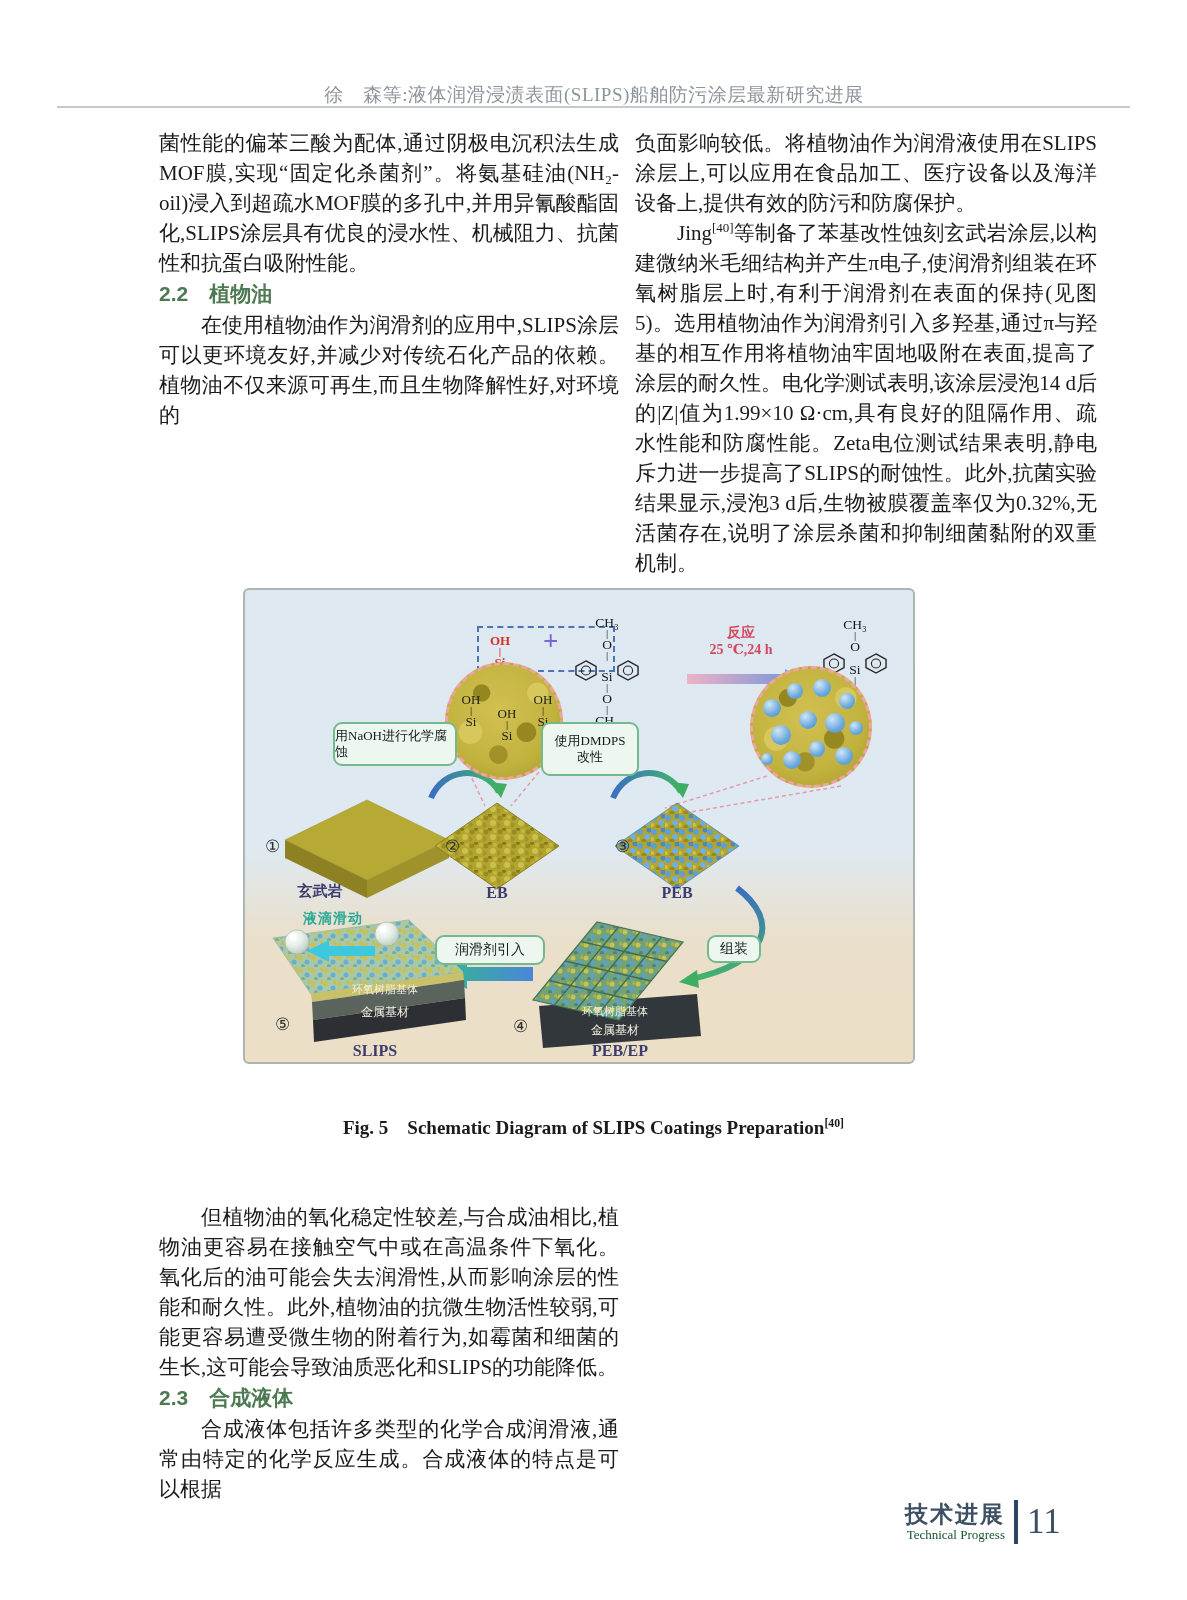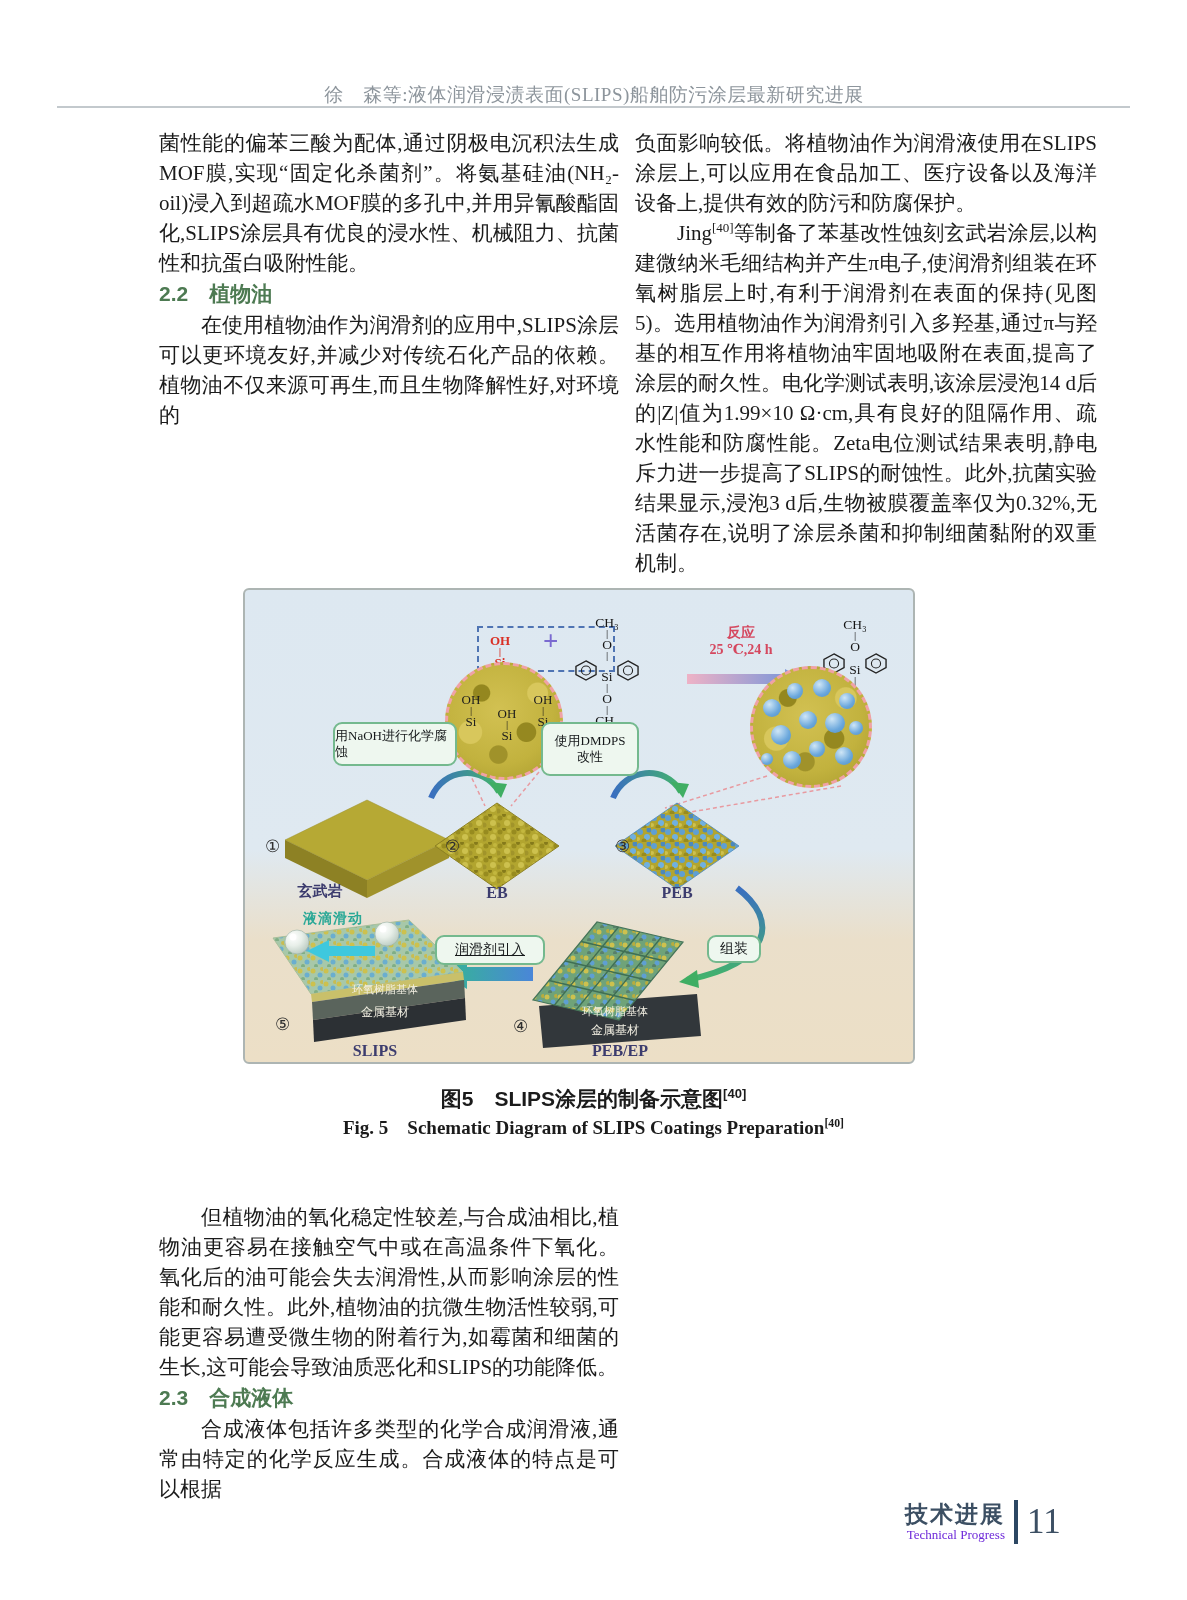--- a/index.html
+++ b/index.html
@@ -54,21 +54,21 @@
   .slide{color:#2aa896;font-weight:bold;font-size:14px;letter-spacing:1px;}
   
   .cap{position:absolute;left:0;width:1187px;text-align:center;font-weight:bold;}
   .cap-zh{top:1085px;font-size:21px;font-family:"Liberation Sans","DejaVu Sans",sans-serif;}
   .cap-en{top:1115px;font-size:19px;}
   
   .footer{position:absolute;top:1500px;left:905px;display:flex;align-items:center;gap:9px;}
   .footer-text{text-align:right;}
   .footer-zh{font-family:"Liberation Sans","DejaVu Sans",sans-serif;font-weight:bold;
              font-size:23px;color:#3c4f63;letter-spacing:2px;line-height:24px;}
-  .footer-en{font-size:13px;color:#6d28d9;line-height:15px;margin-top:1px;}
+  .footer-en{font-size:13px;color:#14532d;line-height:15px;margin-top:1px;}
   .footer-bar{width:4px;height:44px;background:#2c4763;}
   .footer-page{font-size:35px;color:#3c4f63;}
 </style>
 </head>
 <body>
 
 <div class="page">
 
   <div class="runhead">徐　森等:液体润滑浸渍表面(SLIPS)船舶防污涂层最新研究进展</div>
   <div class="headrule"></div>
@@ -291,21 +291,21 @@
       <span class="sphere" style="left:8px;top:84px;width:12px;height:12px;"></span>
     </div>
 
     <div class="greenbox fl" style="left:88px;top:132px;width:124px;height:44px;">
       <div>用NaOH进行化学腐蚀</div>
     </div>
     <div class="greenbox fl" style="left:296px;top:132px;width:98px;height:54px;">
       <div>使用DMDPS</div>
       <div>改性</div>
     </div>
-    <div class="greenbox fl" style="left:190px;top:345px;width:110px;height:30px;font-size:14px;text-decoration:underline;">
+    <div class="greenbox fl" style="left:190px;top:345px;width:110px;height:30px;font-size:14px;">
       <div>润滑剂引入</div>
     </div>
     <div class="greenbox fl" style="left:462px;top:345px;width:54px;height:28px;font-size:14px;">
       <div>组装</div>
     </div>
 
     <div class="stepnum fl" style="left:20px;top:246px;">①</div>
     <div class="stepnum fl" style="left:200px;top:246px;">②</div>
     <div class="stepnum fl" style="left:370px;top:246px;">③</div>
     <div class="stepnum fl" style="left:268px;top:426px;">④</div>
@@ -318,21 +318,20 @@
     <div class="slablbl fl" style="left:335px;top:452px;width:80px;">PEB/EP</div>
 
     <div class="slide fl" style="left:58px;top:320px;">液滴滑动</div>
 
     <div class="layerlbl fl" style="left:85px;top:392px;width:110px;">环氧树脂基体</div>
     <div class="layerlbl fl" style="left:85px;top:414px;width:110px;font-size:12px;">金属基材</div>
     <div class="layerlbl fl" style="left:315px;top:414px;width:110px;">环氧树脂基体</div>
     <div class="layerlbl fl" style="left:315px;top:432px;width:110px;font-size:12px;">金属基材</div>
   </div>
 
-  <div class="cap cap-zh"><span>图5　SLIPS涂层的制备示意图</span><sup>[40]</sup></div>
   <div class="cap cap-en"><span>Fig. 5　Schematic Diagram of SLIPS Coatings Preparation</span><sup>[40]</sup></div>
 
   <div class="col col-lb">
     <p class="ind">但植物油的氧化稳定性较差,与合成油相比,植物油更容易在接触空气中或在高温条件下氧化。氧化后的油可能会失去润滑性,从而影响涂层的性能和耐久性。此外,植物油的抗微生物活性较弱,可能更容易遭受微生物的附着行为,如霉菌和细菌的生长,这可能会导致油质恶化和SLIPS的功能降低。</p>
     <p class="sechead">2.3　合成液体</p>
     <p class="ind">合成液体包括许多类型的化学合成润滑液,通常由特定的化学反应生成。合成液体的特点是可以根据</p>
   </div>
 
 
   <div class="footer">

